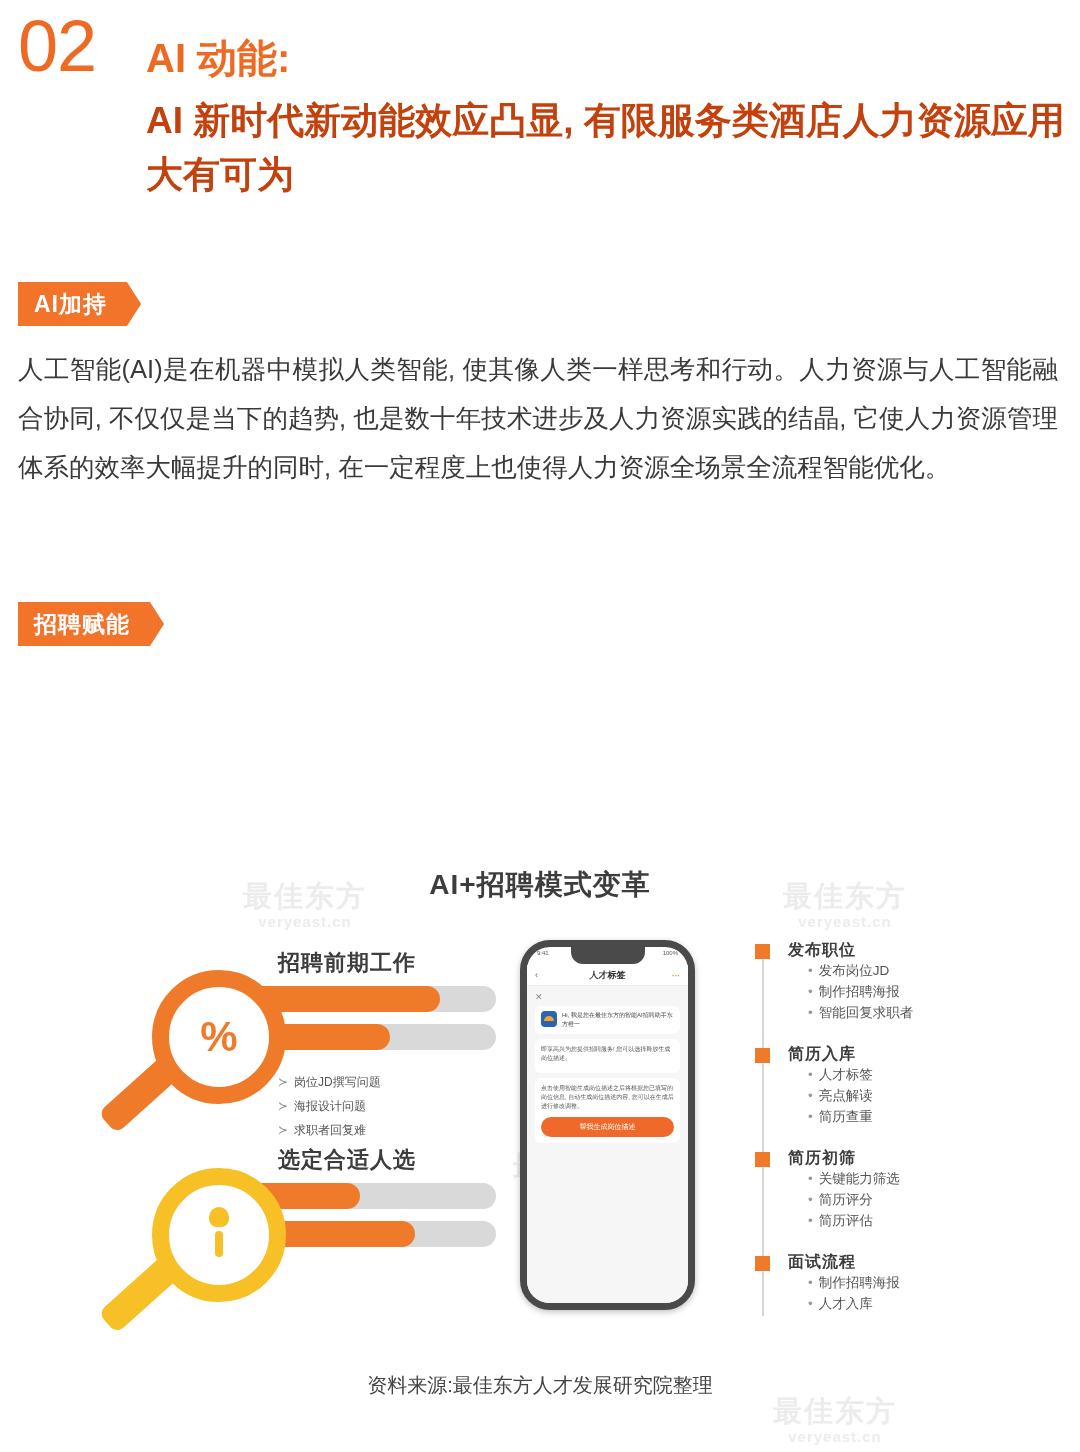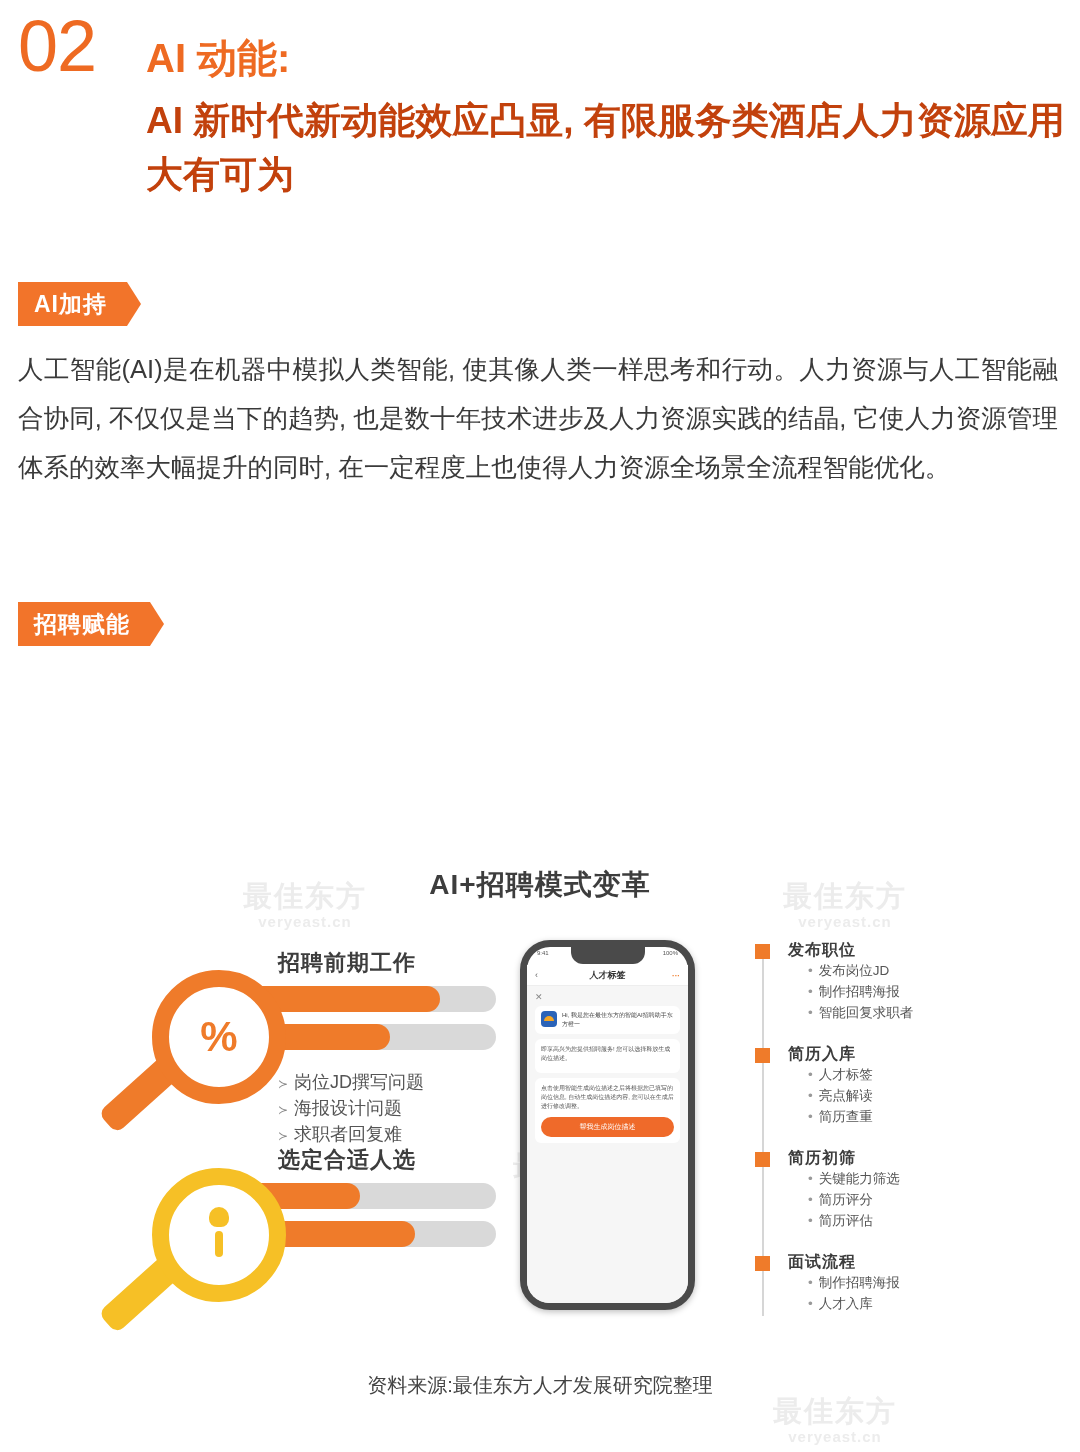--- a/index.html
+++ b/index.html
@@ -59,21 +59,21 @@
   .lens{position:absolute;border-radius:50%;}
   .lens-o{border:17px solid #ef7b2a;}
   .lens-y{border:17px solid #f6c026;}
   .handle{position:absolute;border-radius:9px;}
 
   .bar{position:absolute;border-radius:13px;height:26px;}
   .bar-grey{background:#d9d9d9;}
   .bar-orange{background:#ef7b2a;}
 
   .grp-title{position:absolute;font-size:22px;font-weight:bold;color:#3d3d3d;letter-spacing:1px;}
-  .bullets{position:absolute;font-size:18px;color:#555;line-height:24px;}
+  .bullets{position:absolute;font-size:12px;color:#555;line-height:24px;}
   .bullets div:before{content:"\227B";color:#888;margin-right:6px;font-size:12px;}
 
   
   .phone{
     position:absolute;left:520px;top:10px;width:175px;height:370px;
     border:7px solid #4a4a4a;border-radius:30px;background:#fff;box-sizing:border-box;
     box-shadow:0 2px 6px rgba(0,0,0,.25);
   }
   .notch{
     position:absolute;left:50%;transform:translateX(-50%);top:0;width:74px;height:17px;

